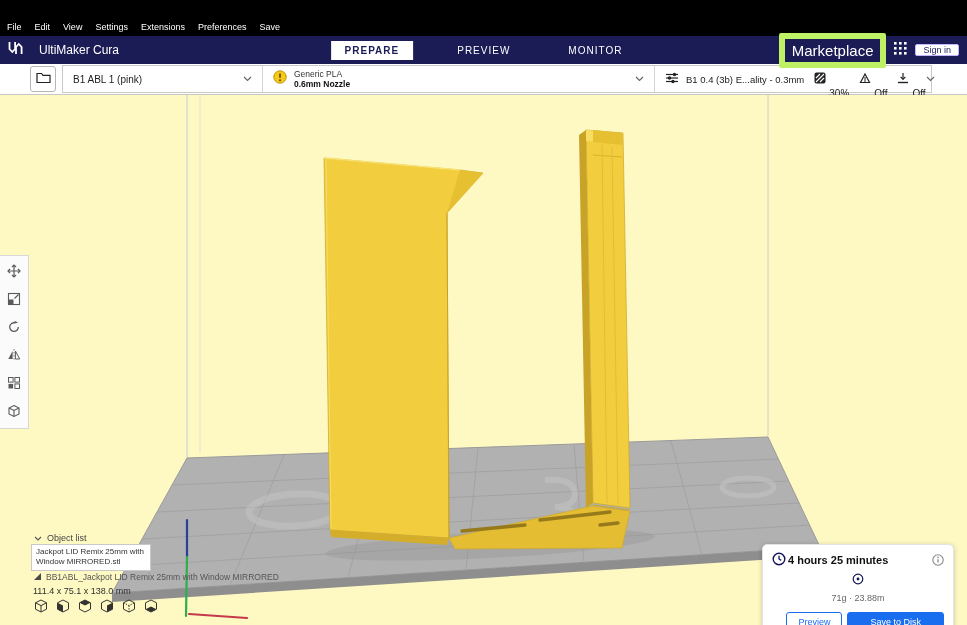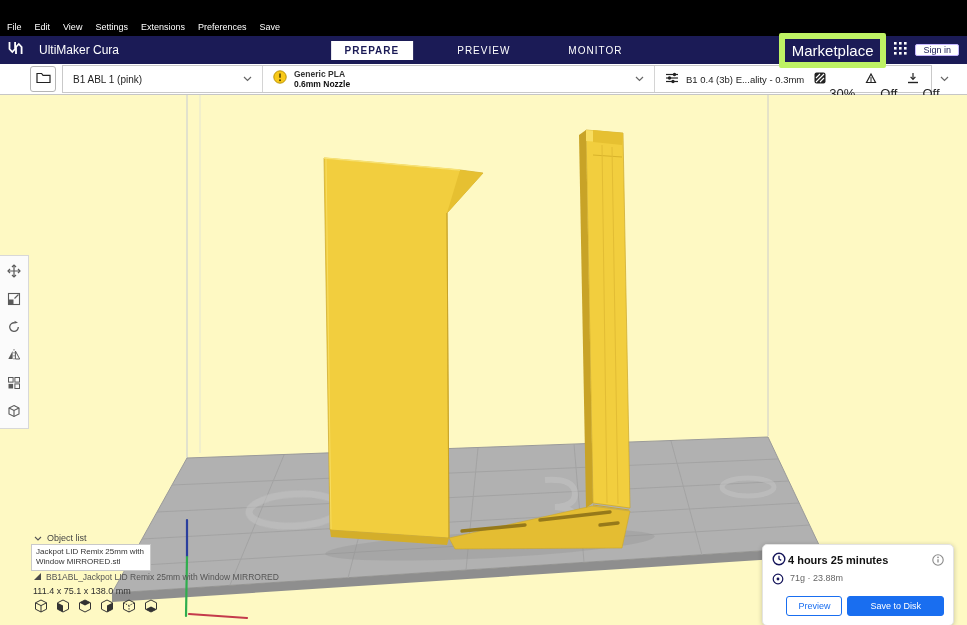--- a/index.html
+++ b/index.html
@@ -21,44 +21,44 @@
   .config-bar{height:30px;background:#fff;border-bottom:1px solid #c6c6c6;display:flex;align-items:center;padding-left:30px;}
   .folder-btn{width:26px;height:26px;border:1px solid #b5b5b5;border-radius:3px;display:flex;align-items:center;justify-content:center;background:#fff;margin-right:6px;}
   .config-sections{display:flex;border:1px solid #c9c9c9;height:28px;background:#fff;box-sizing:border-box;}
   .section{display:flex;align-items:center;padding:0 10px;border-right:1px solid #d4d4d4;box-sizing:border-box;cursor:pointer;}
   .section:last-child{border-right:none;}
   .sec-printer{width:200px;}
   .sec-material{width:392px;}
   .sec-settings{width:276px;}
   .printer-name{font-size:10px;color:#222;}
   .mat-texts{display:flex;flex-direction:column;line-height:1.2;margin-left:7px;}
-  .mat-name{font-size:8.5px;color:#333;font-weight:bold;}
+  .mat-name{font-size:8.5px;color:#333;}
   .mat-nozzle{font-size:8.5px;font-weight:bold;color:#111;}
   .chev{margin-left:auto;display:flex;align-items:center;}
   .profile-text{font-size:9.5px;color:#222;margin-left:7px;white-space:nowrap;}
-  .setting-val{font-size:13px;color:#222;margin-left:3px;margin-top:29px;}
+  .setting-val{font-size:10px;color:#222;margin-left:3px;margin-top:29px;}
   .mini-cluster{display:flex;align-items:center;margin-left:10px;}
   
   .viewport{position:relative;height:530px;background:#fef9c3;}
   .scene{position:absolute;left:0;top:0;}
   
   .toolbar{position:absolute;left:0;top:160px;width:28px;background:#fbfbfb;border:1px solid #d8d8d8;border-left:none;display:flex;flex-direction:column;padding:2px 0;}
   .tool-btn{width:27px;height:28px;display:flex;align-items:center;justify-content:center;cursor:pointer;background:transparent;border:none;}
   
   .objlist-header{position:absolute;left:34px;top:438px;display:flex;align-items:center;gap:5px;font-size:9px;color:#444;cursor:pointer;}
   .filename-box{position:absolute;left:31px;top:449px;width:110px;background:#fff;border:1px solid #c9c9c9;font-size:8px;color:#333;padding:2px 4px;line-height:1.3;cursor:pointer;}
   .selected-row{position:absolute;left:33px;top:477px;display:flex;align-items:flex-start;gap:4px;font-size:8.5px;color:#555;width:280px;}
   .dims{position:absolute;left:33px;top:491px;font-size:9px;color:#2e2e2e;}
   .view-icons{position:absolute;left:33px;top:503px;display:flex;gap:6px;}
   .view-btn{width:16px;height:16px;display:flex;align-items:center;justify-content:center;background:transparent;border:none;cursor:pointer;padding:0;}
   
   .action-panel{position:absolute;right:13px;top:449px;width:172px;background:#fff;border:1px solid #e3e3e3;border-radius:5px;box-shadow:0 1px 5px rgba(0,0,0,.22);padding:7px 9px 9px;}
   .time-row{display:flex;align-items:center;gap:2px;font-size:11px;font-weight:bold;color:#111;}
   .info-btn{margin-left:auto;background:none;border:none;padding:0;cursor:pointer;display:flex;}
-  .material-row{display:flex;align-items:flex-start;gap:6px;font-size:9px;color:#666;margin:5px 0 9px;}
+  .material-row{display:flex;align-items:center;gap:6px;font-size:9px;color:#666;margin:5px 0 9px;flex-direction:column;}
   .buttons-row{display:flex;justify-content:flex-end;gap:5px;}
   .preview-btn{border:1px solid #196ef0;color:#196ef0;background:#fff;font-size:9px;padding:4px 11px;border-radius:3px;cursor:pointer;}
   .save-btn{background:#196ef0;color:#fff;border:1px solid #196ef0;font-size:9px;padding:4px 22px;border-radius:3px;cursor:pointer;}
 </style>
 </head>
 <body>
 
 <div class="topstrip"></div>
 <div class="menubar">
   <span>File</span>

